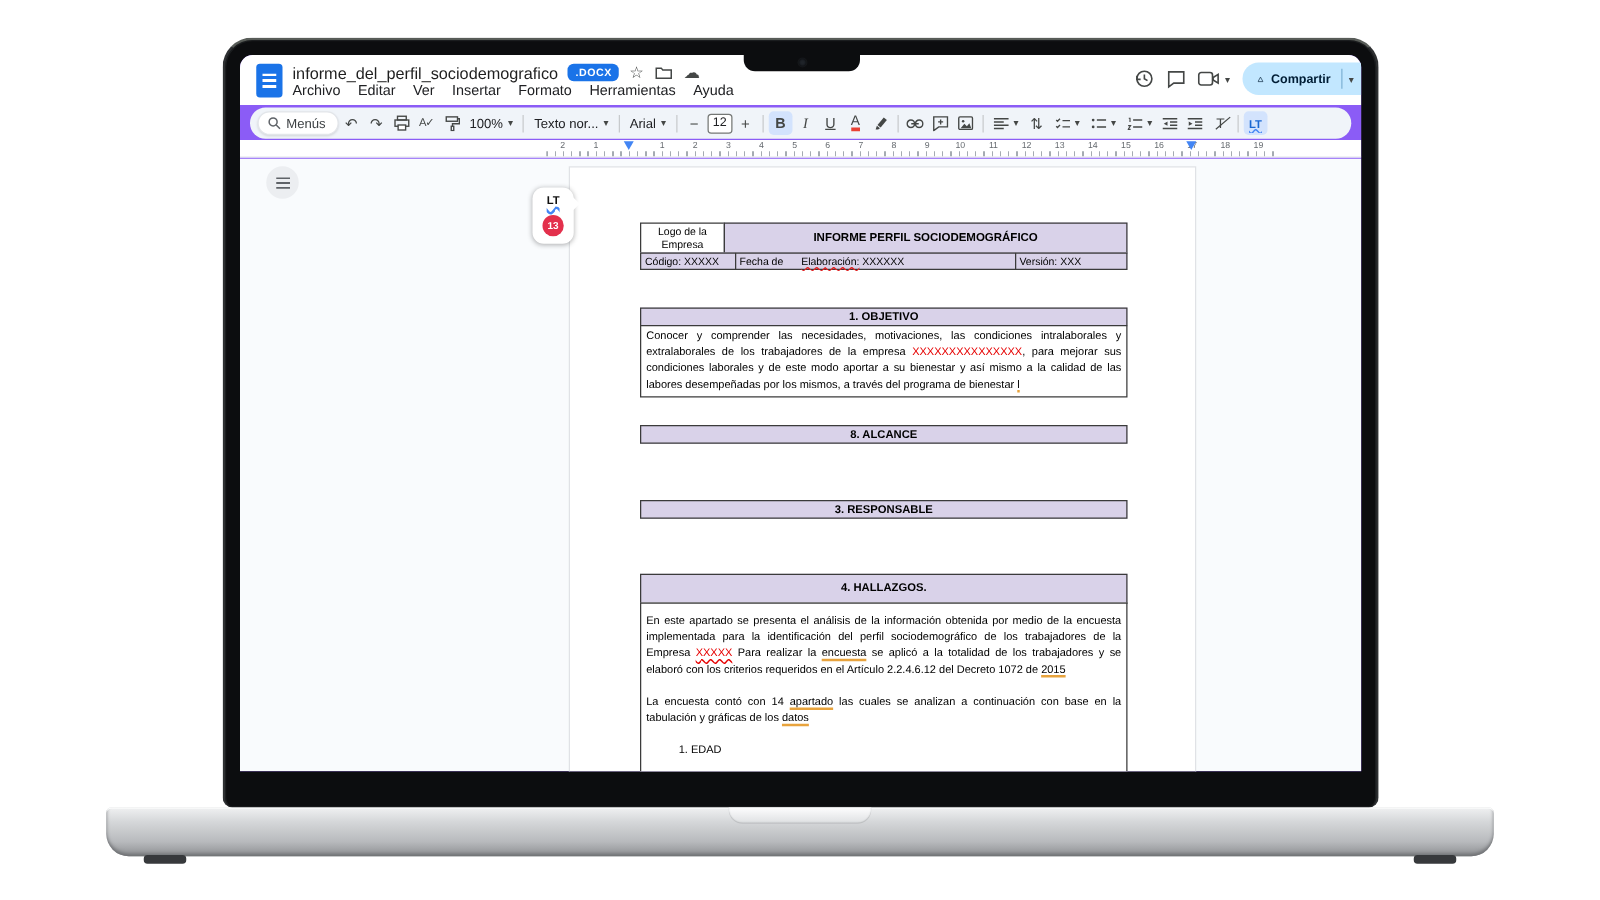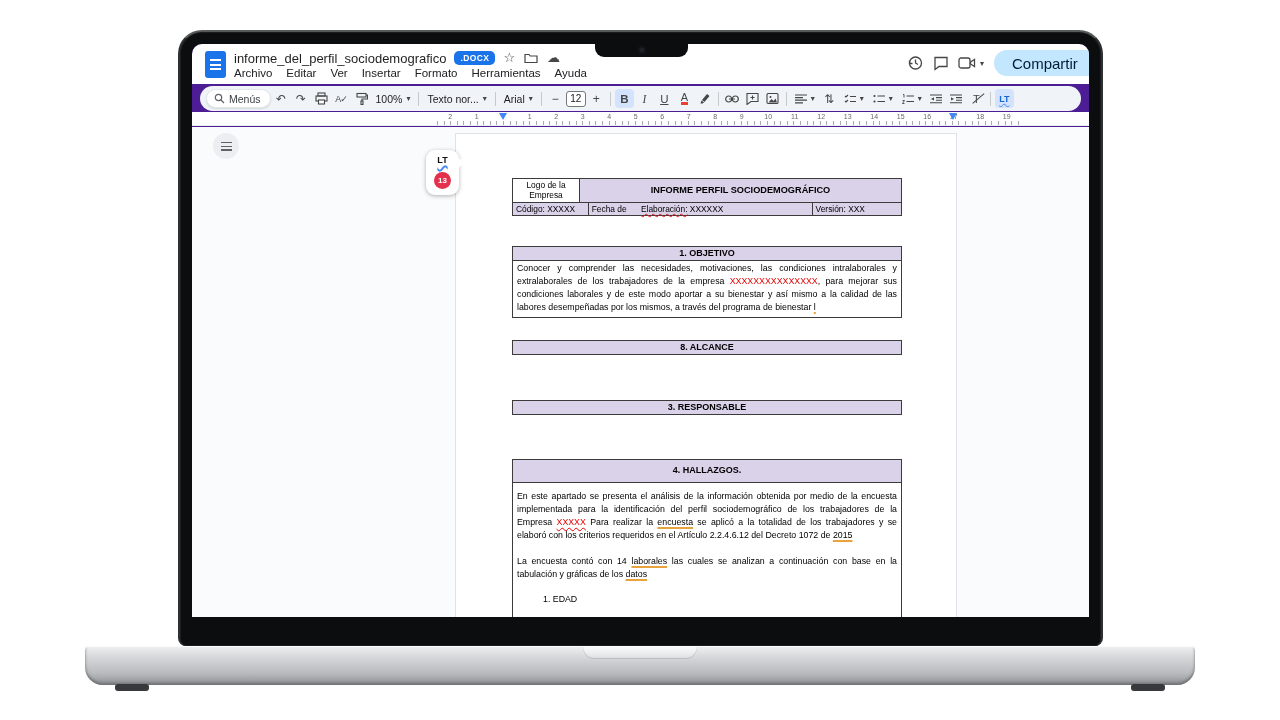--- a/index.html
+++ b/index.html
@@ -15,21 +15,21 @@
           background:linear-gradient(180deg,#f0f1f2 0%,#d6d8da 28%,#b8babd 70%,#8d8f92 100%);
           border-radius:4px 4px 18px 18px; box-shadow:inset 0 1px 0 #fbfcfc, inset 0 -2px 3px #6f7174; }
   .scoop { position:absolute; left:498px; top:0; width:114px; height:13px;
            background:linear-gradient(180deg,#fdfdfe,#dddfe1); border-radius:0 0 11px 11px;
            box-shadow:inset 0 -1px 1px #b9bbbd; }
   .foot { position:absolute; top:684px; width:34px; height:7px; background:#37393c; border-radius:3px; }
   .foot.left { left:115px; } .foot.right { left:1131px; }
 
   
   .screen { position:absolute; left:192px; top:44px; width:897px; height:573px;
-            background:#4c1d95; border-radius:10px 10px 0 0; overflow:hidden; }
+            background:#8b5cf6; border-radius:10px 10px 0 0; overflow:hidden; }
   .notch { position:absolute; left:403px; top:0; width:93px; height:13px; background:#0c0d0f;
            border-radius:0 0 9px 9px; z-index:60; }
   .cam { position:absolute; left:44px; top:3px; width:6px; height:6px; border-radius:50%;
          background:#20242a; box-shadow:inset 0 0 2px #000, 0 0 0 1px #15171a; }
 
   
   .docbar { position:absolute; left:0; top:0; width:897px; height:40px; background:#fff; }
   .docs-logo { position:absolute; left:13px; top:7px; width:21px; height:27px; background:#1a73e8;
                border-radius:3px; }
   .docs-logo::after { content:""; position:absolute; left:5px; top:8px; width:11px; height:12px;
@@ -39,21 +39,21 @@
   .doc-badge { background:#1a73e8; color:#fff; font-size:8.5px; font-weight:bold; letter-spacing:.4px;
                padding:2px 6px; border-radius:5px; }
   .tgl { font-size:13px; color:#444746; line-height:14px; cursor:default; }
   .menu-row { position:absolute; left:42px; top:23px; display:flex; gap:14px; }
   .menu-item { font-size:11.5px; color:#202124; }
 
   .hdr-right { position:absolute; right:0; top:6px; display:flex; align-items:center; }
   .hicon { width:26px; height:26px; display:flex; align-items:center; justify-content:center; }
   .share-pill { display:flex; align-items:center; height:26px; margin-left:10px; background:#c2e7ff;
                 border-radius:13px 0 0 13px; padding:0 6px 0 12px; gap:6px; width:95px; }
-  .share-txt { font-size:15px; font-weight:normal; color:#001d35; white-space:nowrap; }
+  .share-txt { font-size:10px; font-weight:bold; color:#001d35; white-space:nowrap; }
   .share-div { width:1px; height:16px; background:#7fb3d6; margin-left:2px; }
   .caret { font-size:8px; color:#444746; }
 
   
   .toolbar { position:absolute; left:8px; top:42px; width:881px; height:25px; background:#f0f4f9;
              border-radius:13px; display:flex; align-items:center; padding:0 6px; gap:1px; }
   .tb-search { display:flex; align-items:center; gap:4px; background:#fff; border:1px solid #e3e6ea;
                box-shadow:0 1px 2px rgba(0,0,0,.12); border-radius:10px; height:19px; padding:0 9px 0 7px; }
   .tb-search span { font-size:10.5px; color:#3c4043; }
   .tbtn { min-width:19px; height:19px; border-radius:4px; display:flex; align-items:center;
@@ -383,21 +383,21 @@
         </div>
 
         <div class="sec" style="top:266px">
           <div class="sec-h">3.  RESPONSABLE</div>
         </div>
 
         <div class="sec" style="top:325px">
           <div class="sec-h tall">4.  HALLAZGOS.</div>
           <div class="sec-b open">
             <div class="para"><span>En este apartado se presenta el análisis de la información obtenida por medio de la encuesta implementada para la identificación del perfil sociodemográfico de los trabajadores de la Empresa </span><span class="redx wavy">XXXXX</span><span> Para realizar la </span><span class="omark">encuesta</span><span> se aplicó a la totalidad de los trabajadores y se elaboró con los criterios requeridos en el Artículo 2.2.4.6.12 del Decreto 1072 de </span><span class="omark">2015</span></div>
-            <div class="para"><span>La encuesta contó con 14 </span><span class="omark">laborales</span><span> las cuales se analizan a continuación con base en la tabulación y gráficas de los </span><span class="omark">datos</span></div>
+            <div class="para"><span>La encuesta contó con 14 </span><span class="omark">apartado</span><span> las cuales se analizan a continuación con base en la tabulación y gráficas de los </span><span class="omark">datos</span></div>
             <div class="item-edad">1.      EDAD</div>
 
           </div>
         </div>
 
       </div>
     </div>
 
     <div class="notch">
       <div class="cam"></div>

